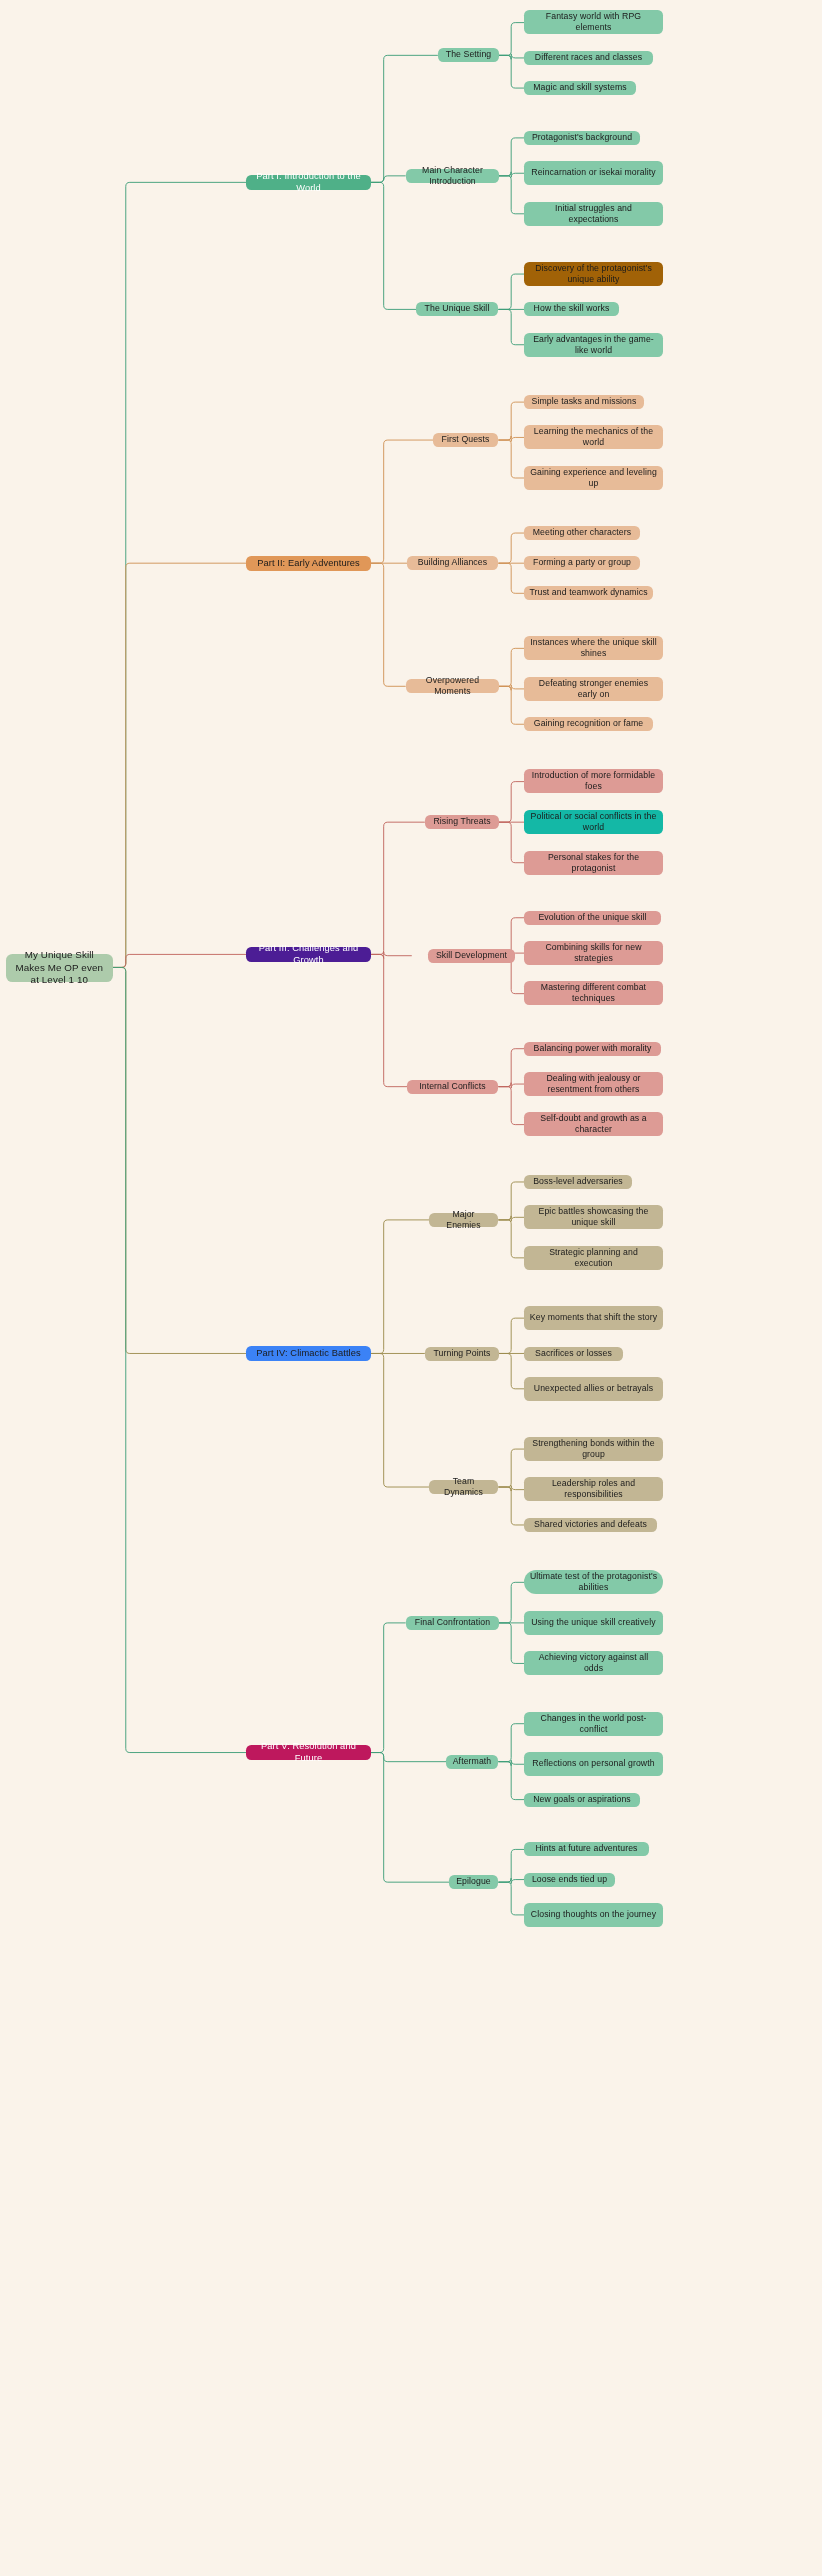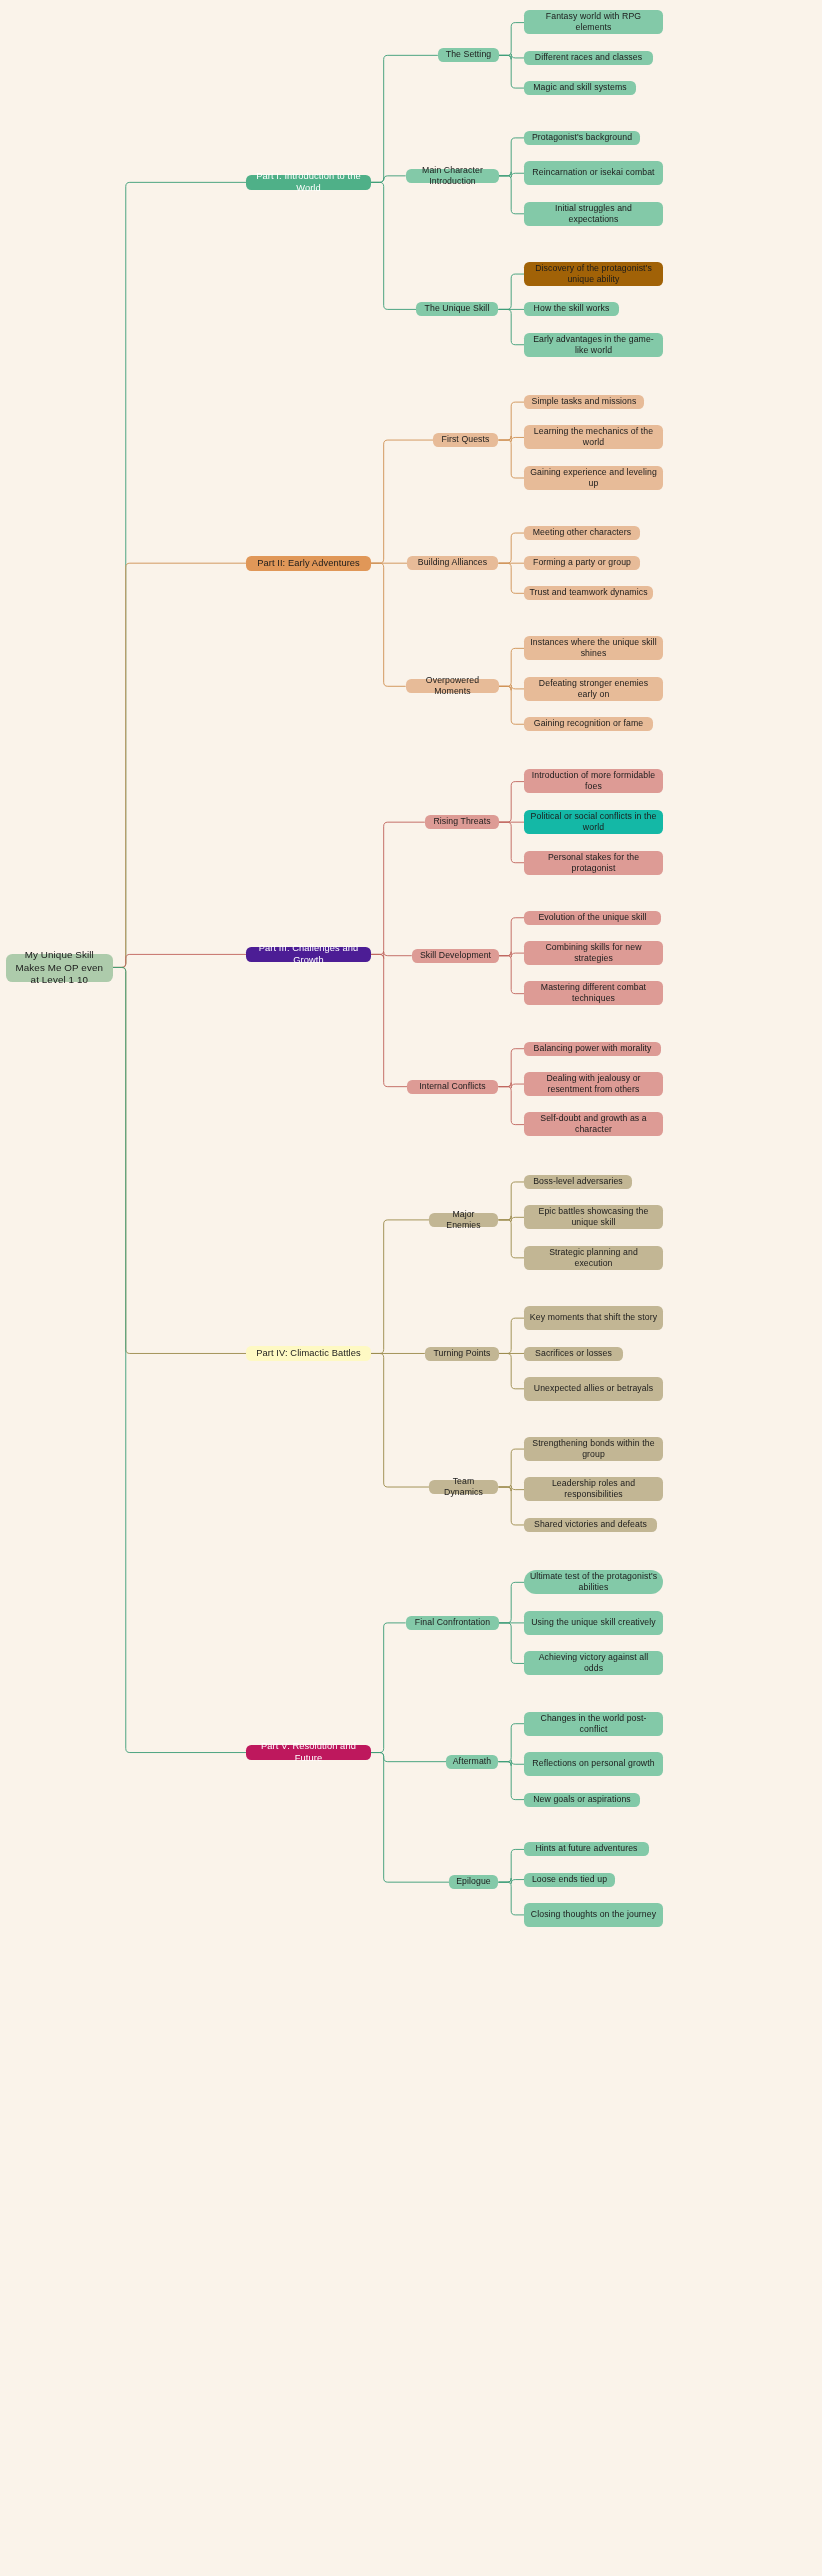--- a/index.html
+++ b/index.html
@@ -130,21 +130,21 @@
       <div class="node leaf" style="left: 524px; top: 81px; width: 112px; height: 14px; background: rgb(131, 201, 168);">
         <span class="label">Magic and skill systems</span>
       </div>
       <div class="node sub" style="left: 438px; top: 48px; width: 61px; height: 14px; background: rgb(131, 201, 168);">
         <span class="label">The Setting</span>
       </div>
       <div class="node leaf" style="left: 524px; top: 131px; width: 116px; height: 14px; background: rgb(131, 201, 168);">
         <span class="label">Protagonist's background</span>
       </div>
       <div class="node leaf" style="left: 524px; top: 161px; width: 139px; height: 24px; background: rgb(131, 201, 168);">
-        <span class="label">Reincarnation or isekai combat</span>
+        <span class="label">Reincarnation or isekai morality</span>
       </div>
       <div class="node leaf" style="left: 524px; top: 202px; width: 139px; height: 24px; background: rgb(131, 201, 168);">
         <span class="label">Initial struggles and expectations</span>
       </div>
       <div class="node sub" style="left: 406px; top: 169px; width: 93px; height: 14px; background: rgb(131, 201, 168);">
         <span class="label">Main Character Introduction</span>
       </div>
       <div class="node leaf" style="left: 524px; top: 262px; width: 139px; height: 24px; background: #a16207;">
         <span class="label">Discovery of the protagonist's unique ability</span>
       </div>
@@ -213,21 +213,21 @@
       </div>
       <div class="node leaf" style="left: 524px; top: 911px; width: 137px; height: 14px; background: rgb(221, 155, 149);">
         <span class="label">Evolution of the unique skill</span>
       </div>
       <div class="node leaf" style="left: 524px; top: 941px; width: 139px; height: 24px; background: rgb(221, 155, 149);">
         <span class="label">Combining skills for new strategies</span>
       </div>
       <div class="node leaf" style="left: 524px; top: 981px; width: 139px; height: 24px; background: rgb(221, 155, 149);">
         <span class="label">Mastering different combat techniques</span>
       </div>
-      <div class="node sub" style="left: 412px; top: 949px; width: 87px; height: 14px; background: rgb(221, 155, 149);">
+      <div class="node sub" style="left: 428px; top: 949px; width: 87px; height: 14px; background: rgb(221, 155, 149);">
         <span class="label">Skill Development</span>
       </div>
       <div class="node leaf" style="left: 524px; top: 1042px; width: 137px; height: 14px; background: rgb(221, 155, 149);">
         <span class="label">Balancing power with morality</span>
       </div>
       <div class="node leaf" style="left: 524px; top: 1072px; width: 139px; height: 24px; background: rgb(221, 155, 149);">
         <span class="label">Dealing with jealousy or resentment from others</span>
       </div>
       <div class="node leaf" style="left: 524px; top: 1112px; width: 139px; height: 24px; background: rgb(221, 155, 149);">
         <span class="label">Self-doubt and growth as a character</span>
@@ -267,21 +267,21 @@
       </div>
       <div class="node leaf" style="left: 524px; top: 1477px; width: 139px; height: 24px; background: rgb(194, 182, 148);">
         <span class="label">Leadership roles and responsibilities</span>
       </div>
       <div class="node leaf" style="left: 524px; top: 1518px; width: 133px; height: 14px; background: rgb(194, 182, 148);">
         <span class="label">Shared victories and defeats</span>
       </div>
       <div class="node sub" style="left: 429px; top: 1480px; width: 69px; height: 14px; background: rgb(194, 182, 148);">
         <span class="label">Team Dynamics</span>
       </div>
-      <div class="node branch" style="left: 246px; top: 1346px; width: 125px; height: 15px; background: #fef9c3;">
+      <div class="node branch" style="left: 246px; top: 1346px; width: 125px; height: 15px; background: #3b82f6;">
         <span class="label">Part IV: Climactic Battles</span>
       </div>
       <div class="node leaf" style="left: 524px; top: 1570px; width: 139px; height: 24px; background: rgb(131, 201, 168); border-radius: 12px;">
         <span class="label">Ultimate test of the protagonist's abilities</span>
       </div>
       <div class="node leaf" style="left: 524px; top: 1611px; width: 139px; height: 24px; background: rgb(131, 201, 168);">
         <span class="label">Using the unique skill creatively</span>
       </div>
       <div class="node leaf" style="left: 524px; top: 1651px; width: 139px; height: 24px; background: rgb(131, 201, 168);">
         <span class="label">Achieving victory against all odds</span>

